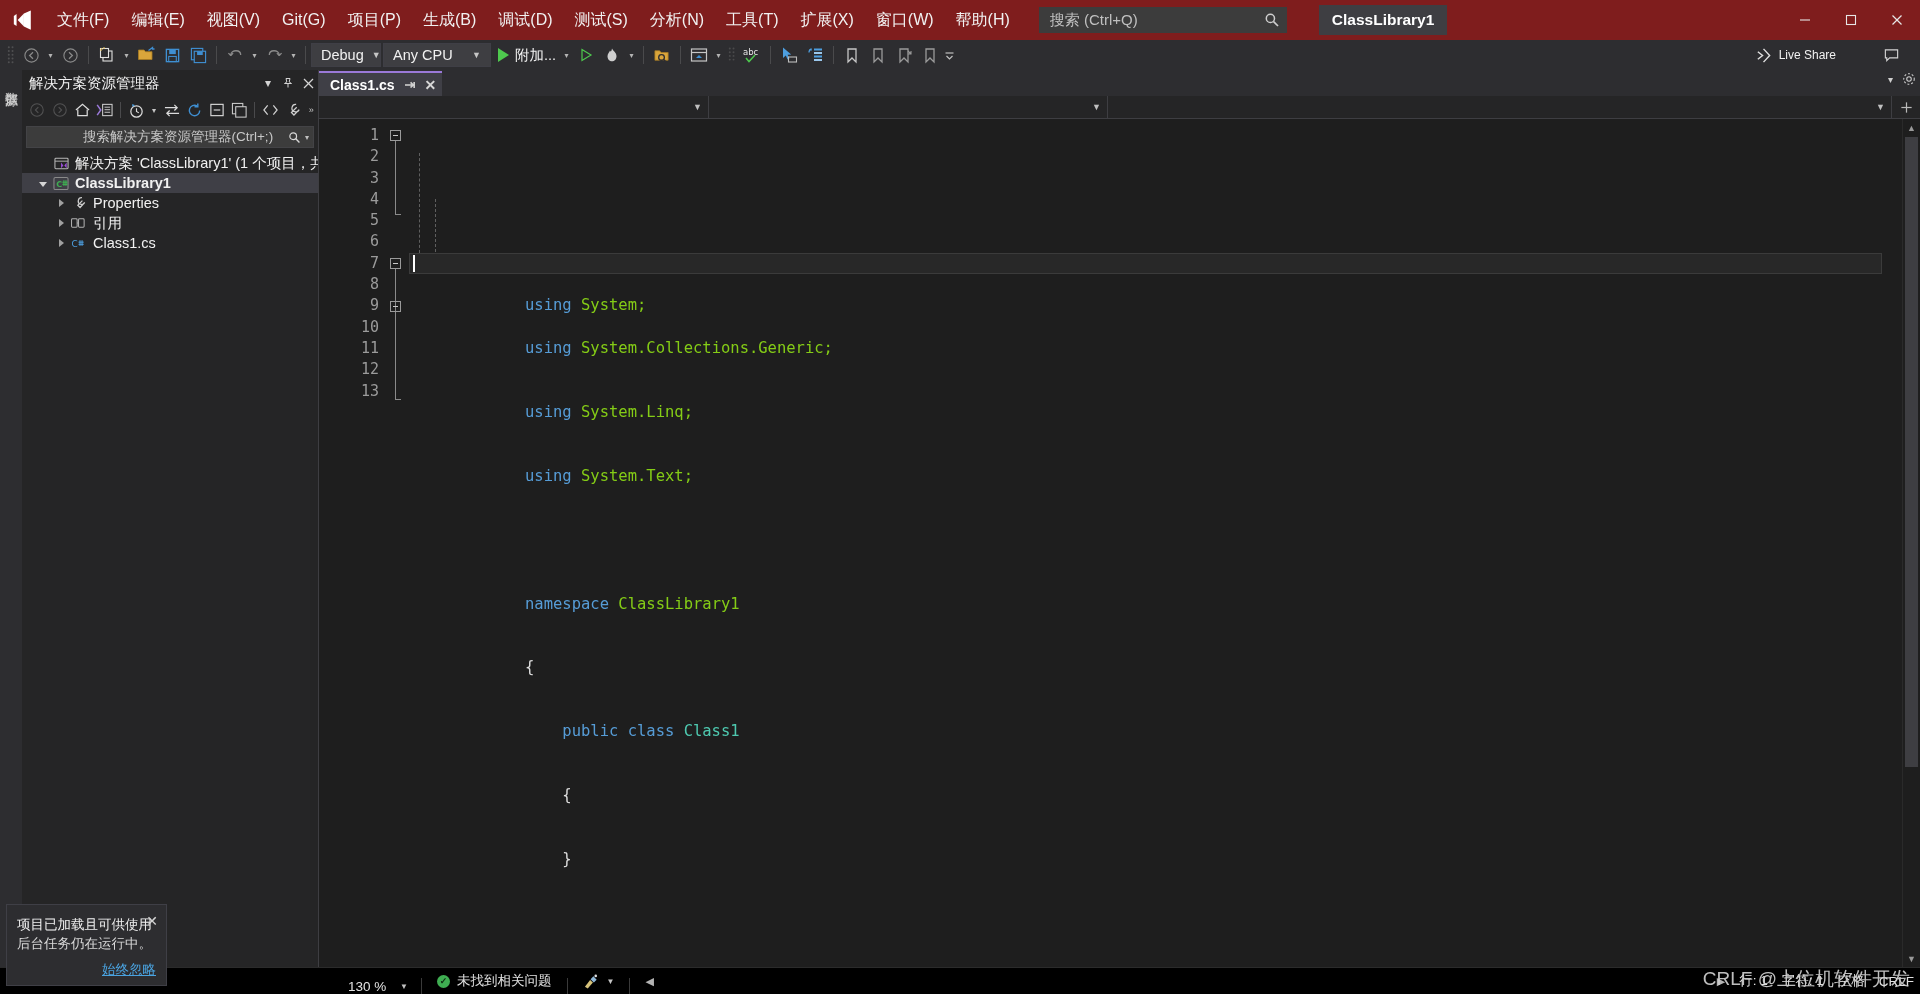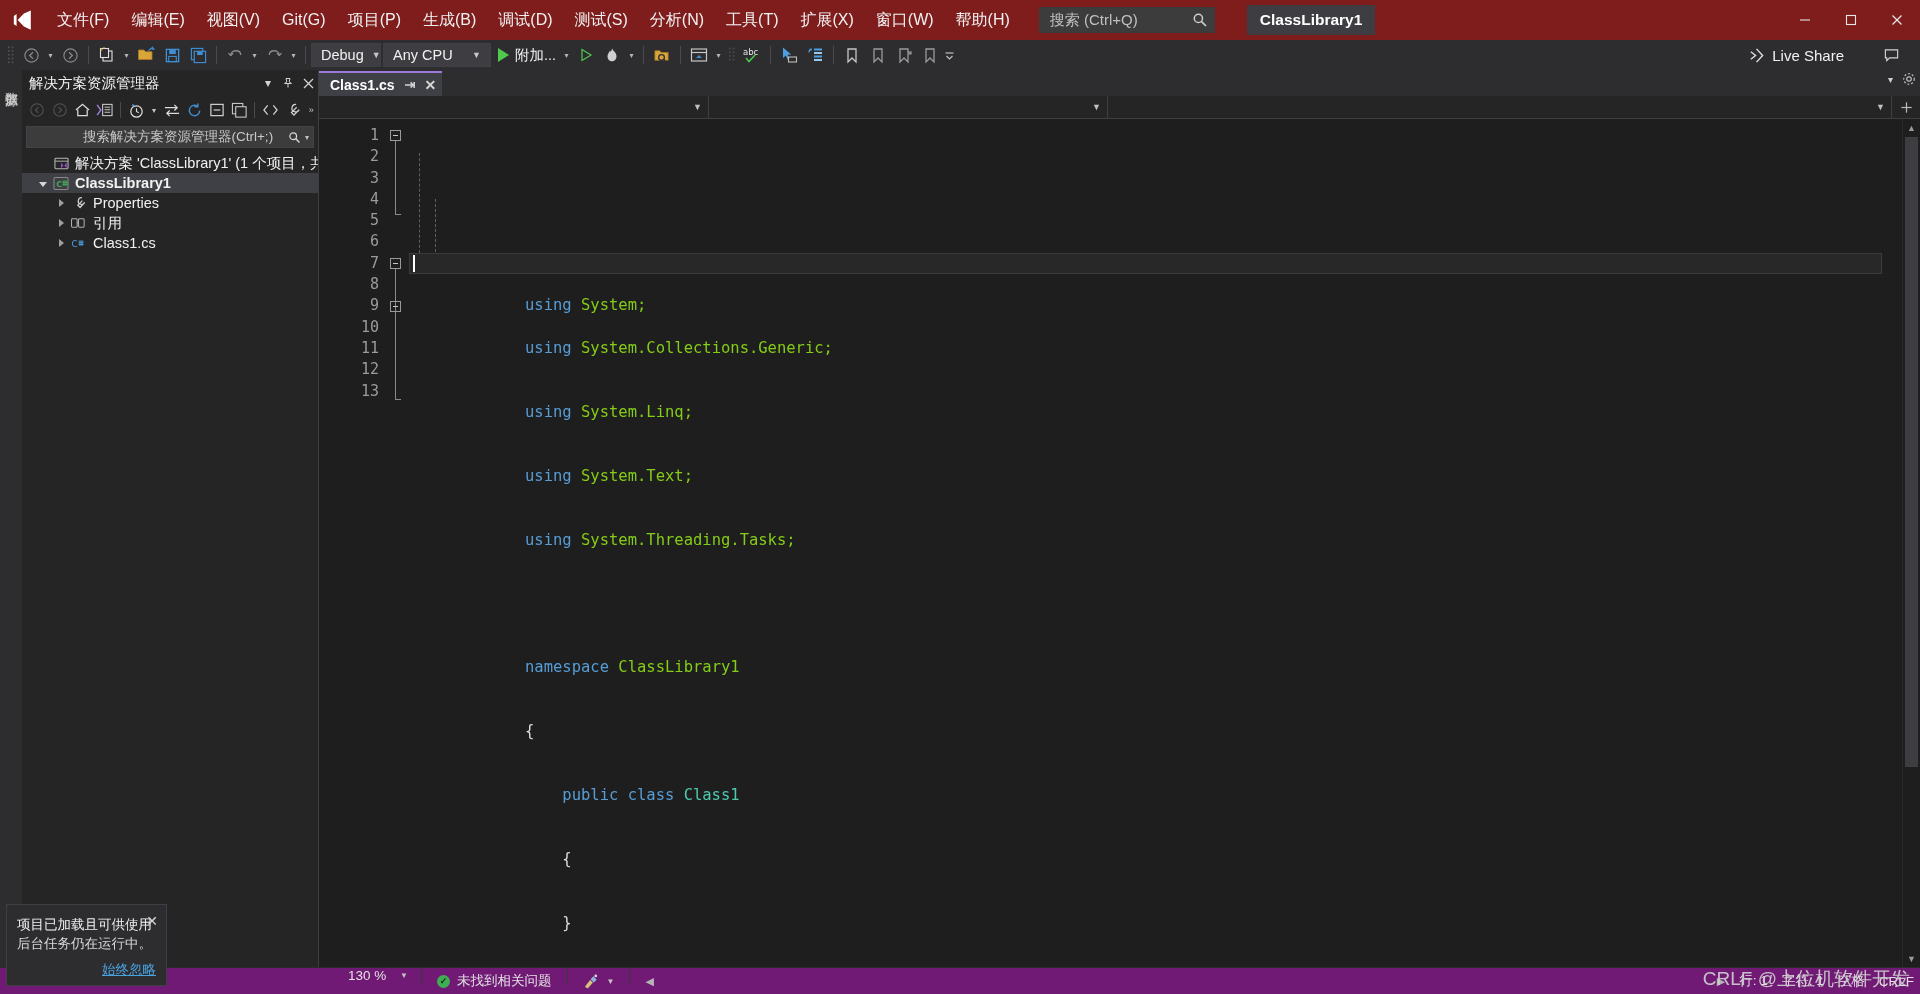--- a/index.html
+++ b/index.html
@@ -33,21 +33,21 @@
   }
   .menu-item {
     padding: 0 11px; height: 40px;
     display: flex; align-items: center;
     font-size: 16px; color: #f1f1f1;
     white-space: nowrap; cursor: default;
   }
 
   .search-box {
     margin-left: 18px;
-    width: 176px; height: 26px;
+    width: 248px; height: 26px;
     background: #3c3c3c;
     border: 1px solid #3c3c3c;
     display: flex; align-items: center;
     padding: 0 6px 0 10px;
     box-sizing: border-box;
   }
   .search-box .ph { font-size: 15px; color: #c0c0c0; flex:1; white-space:nowrap; }
   .search-box .mag { width:16px; height:16px; opacity:.85; }
 
   .sol-chip {
@@ -102,23 +102,23 @@
     height: 24px; display:flex; align-items:center;
     padding: 0 4px 0 5px; font-size:14.5px; color:#f1f1f1;
     white-space:nowrap;
   }
   .tri-green {
     width:0;height:0;border-left:11px solid #4ec94e;
     border-top:7px solid transparent;border-bottom:7px solid transparent;
     margin-right:6px;
   }
   .liveshare {
-    position:absolute; right: 76px; top: 0;
+    position:absolute; right: 84px; top: 0;
     height: 30px; display: flex; align-items: center;
-    font-size: 15px; color: #f1f1f1; white-space: nowrap;
+    font-size: 12px; color: #f1f1f1; white-space: nowrap;
   }
   .ls-ico { margin-right: 7px; display:flex; }
   .feedback-btn { position:absolute; right: 16px; top:3px; }
 
   
   .body-row { flex: 1 1 auto; display: flex; min-height: 0; }
 
   
   .left-rail {
     width: 22px; flex: 0 0 22px;
@@ -280,22 +280,22 @@
   }
   .vscroll .up{top:0;} .vscroll .dn{bottom:0;}
   .vthumb {
     position:absolute; left: 2px; top: 18px; width: 13px; height: 630px;
     background: #3e3e42;
   }
 
   
   .statusbar {
     height: 26px; flex: 0 0 26px;
-    background: #701a75;
-    display: flex; align-items: flex-start;
+    background: #000000;
+    display: flex; align-items: flex-end;
     border-top: 1px solid #2b2b2b;
     font-size: 13.5px; color: #e2e2e2;
     position: relative;
   }
   .sb-left { width: 340px; flex:0 0 340px; display:flex; align-items:center; height:26px;}
   .zoom-cell {
     width: 74px; display:flex; align-items:center;
     padding-left: 8px; box-sizing:border-box;
   }
   .zoom-cell .v{flex:1;}
@@ -879,23 +879,20 @@
           </div>
           <div class="cl">
             <span class="kw">using</span><span class="ns"> System.Collections.Generic;</span>
           </div>
           <div class="cl">
             <span class="kw">using</span><span class="ns"> System.Linq;</span>
           </div>
           <div class="cl">
             <span class="kw">using</span><span class="ns"> System.Text;</span>
           </div>
-          <div class="cl">
-            <span class="kw">using</span><span class="ns"> System.Threading.Tasks;</span>
-          </div>
           <div class="cl">&nbsp;</div>
           <div class="cl">
             <span class="kw">namespace</span><span class="ns"> ClassLibrary1</span>
           </div>
           <div class="cl">
             <span class="pl">{</span>
           </div>
           <div class="cl">
             <span class="kw">    public class </span><span class="type">Class1</span>
           </div>

